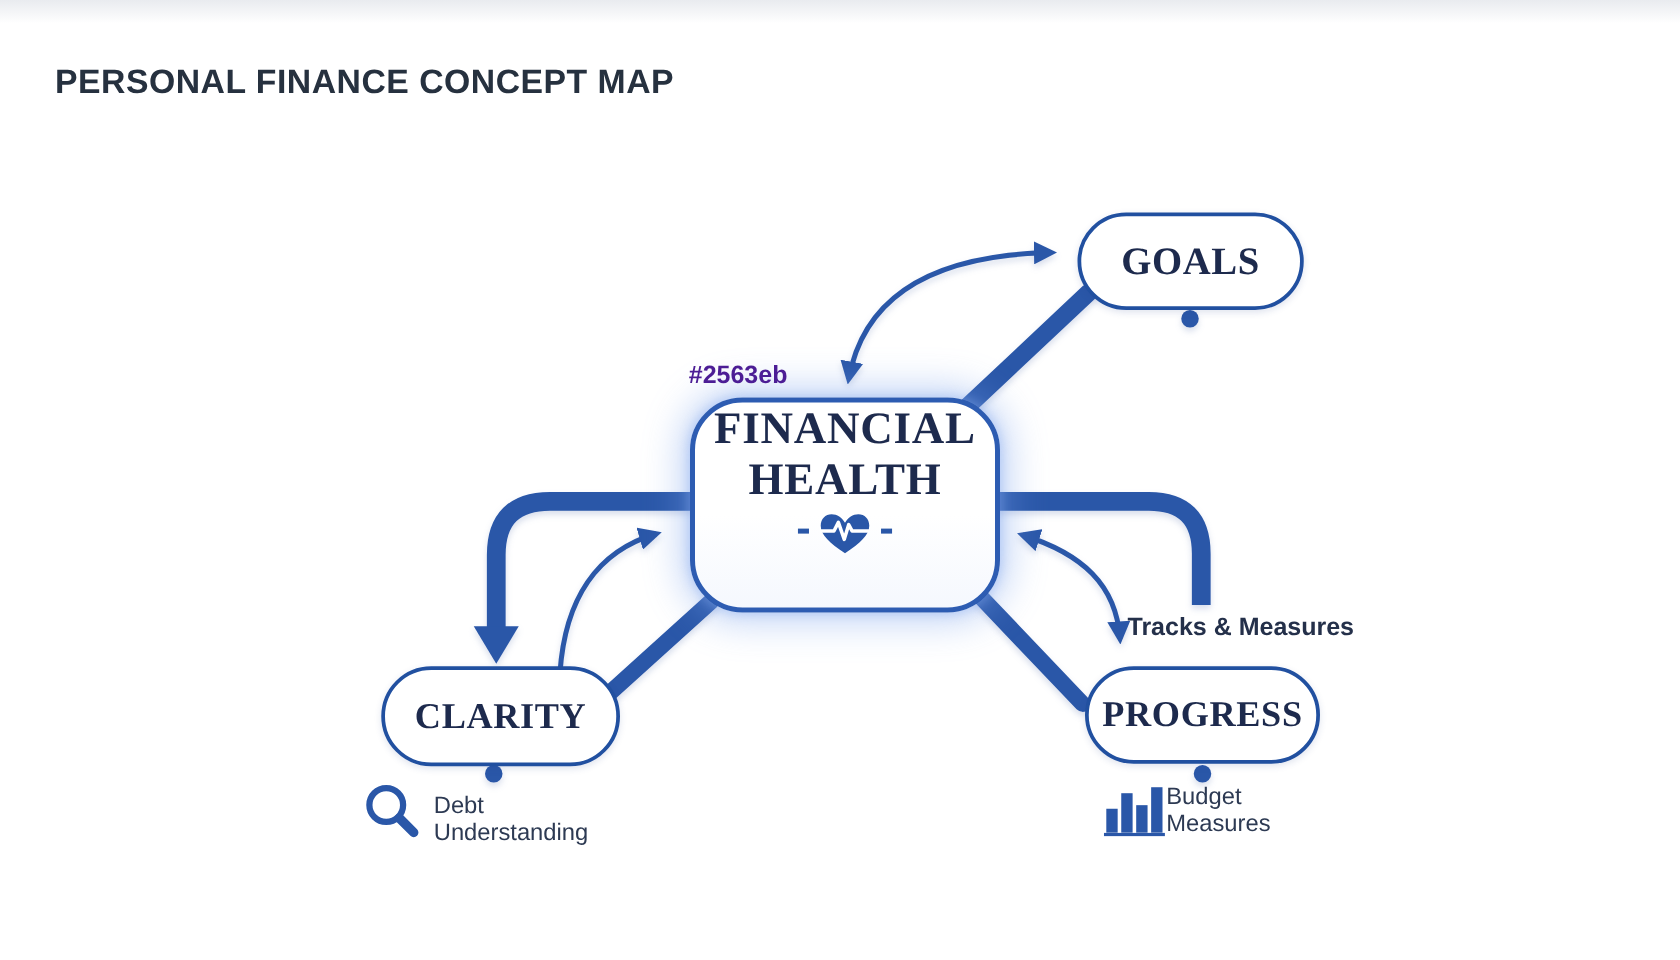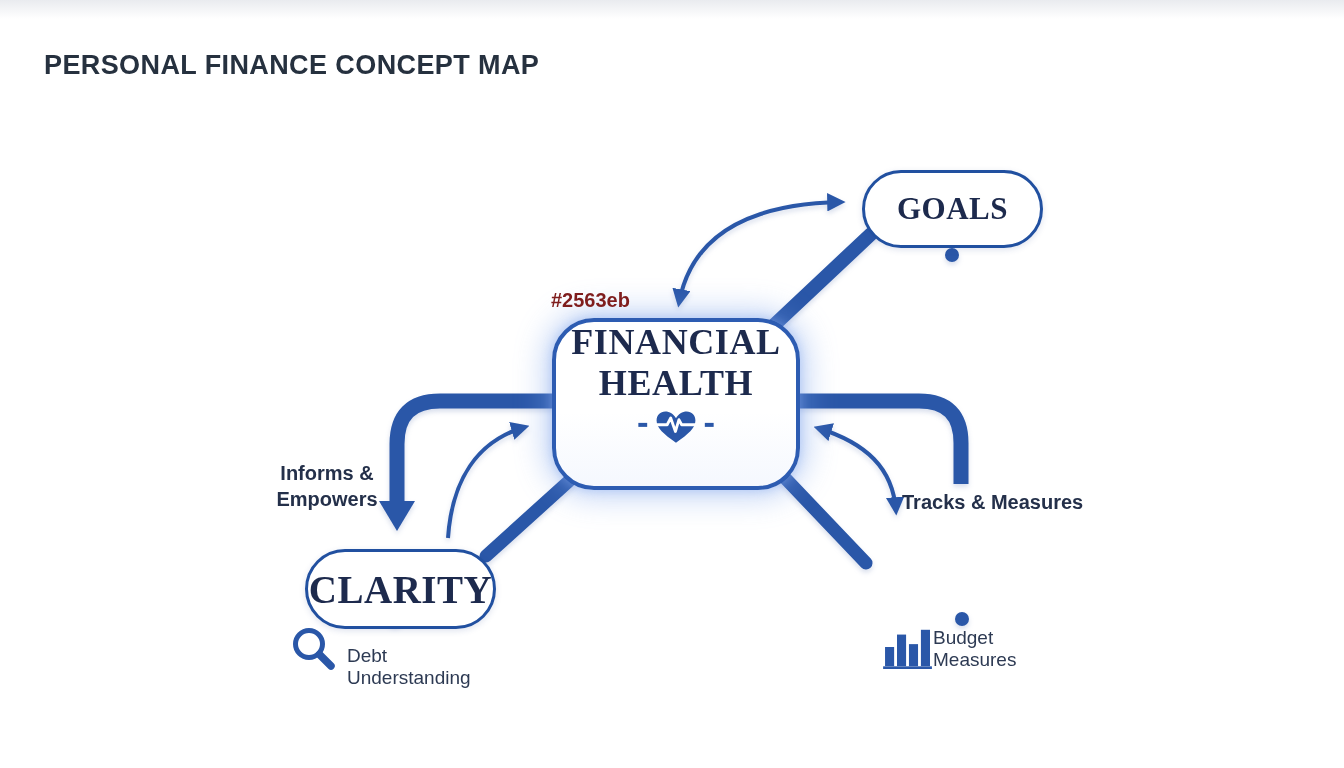--- a/index.html
+++ b/index.html
@@ -18,42 +18,42 @@
     font-size:27px;font-weight:700;letter-spacing:.4px;color:#26313f;text-align:right;
   }
   .connectors{position:absolute;left:0;top:0;filter:drop-shadow(0 3px 2.5px rgba(60,90,160,.20));}
   .node{position:absolute;display:flex;align-items:center;justify-content:center;background:#ffffff;font-family:Liberation Serif, serif;}
   .pill{
     border:3.5px solid #2150a0;border-radius:999px;
     font-weight:700;color:#1d2a4d;letter-spacing:.5px;
     box-shadow:0 2px 6px rgba(40,70,140,.15);
   }
   .pill-goals{left:862px;top:170px;width:175px;height:72px;font-size:31px;}
-  .pill-clarity{left:305px;top:533px;width:185px;height:74px;font-size:39px;margin-top:16px;}
+  .pill-clarity{left:305px;top:533px;width:185px;height:74px;font-size:29px;}
   .pill-progress{left:868px;top:533px;width:182px;height:72px;font-size:29px;}
   .center-node{
     left:552px;top:318px;width:248px;height:172px;
     border:4px solid #2d5cb2;border-radius:42px;
     background:linear-gradient(180deg,#ffffff 55%,#f5f8fe 100%);
     box-shadow:0 0 30px 7px rgba(120,160,235,.45),0 0 8px 2px rgba(140,175,240,.35);
     flex-direction:column;justify-content:flex-start;box-sizing:border-box;
   }
   .center-line{font-size:36px;font-weight:700;letter-spacing:.6px;line-height:41px;color:#1d2a4d;}
   .heart-wrap{margin-top:1px;line-height:0;}
-  .hex-tag{position:absolute;left:551px;top:289px;font-size:20px;font-weight:700;color:#7f1d1d;}
+  .hex-tag{position:absolute;left:551px;top:289px;font-size:20px;font-weight:700;color:#4c1d95;}
   .edge-label{position:absolute;font-size:20px;font-weight:700;color:#24304a;line-height:26px;}
   .lbl-goals{left:653px;top:160px;width:204px;text-align:center;}
   .lbl-clarity{left:262px;top:460px;width:130px;text-align:center;}
   .lbl-progress{left:902px;top:489px;width:200px;text-align:left;}
   .sub-group{position:absolute;display:flex;align-items:flex-start;}
   .sub-text{font-size:19px;font-weight:400;color:#2d3a53;line-height:22px;}
   .sub-goals{left:894px;top:254px;}
   .sub-goals .sub-text{margin-left:18px;margin-top:2px;}
   .sub-clarity{left:291px;top:626px;}
-  .sub-clarity .sub-text{margin-left:10px;margin-top:19px;}
+  .sub-clarity .sub-text{margin-left:10px;margin-top:8px;}
   .sub-progress{left:883px;top:625px;}
   .sub-progress .sub-text{margin-top:2px;}
   .icon{line-height:0;}
 </style>
 </head>
 <body>
 
 <div class="canvas">
   <div class="top-fade"></div>
 
@@ -103,25 +103,24 @@
   </div>
 
   <div class="hex-tag">#2563eb</div>
 
   <div class="node pill pill-goals">
     <span>GOALS</span>
   </div>
   <div class="node pill pill-clarity">
     <span>CLARITY</span>
   </div>
+  <div class="node pill pill-progress">
+    <span>PROGRESS</span>
+  </div>
 
-  <div class="edge-label lbl-clarity">
-    <div>Informs &amp;</div>
-    <div>Empowers</div>
-  </div>
   <div class="edge-label lbl-progress">Tracks &amp; Measures</div>
 
 
   <div class="sub-group sub-clarity">
     <div class="icon">
       <svg width="46" height="46" viewBox="0 0 46 46">
         <circle cx="18" cy="18" r="13.5" fill="none" stroke="#2a57a8" stroke-width="5"></circle>
         <line x1="28.5" y1="28.5" x2="40" y2="40" stroke="#2a57a8" stroke-width="7.5" stroke-linecap="round"></line>
       </svg>
     </div>

